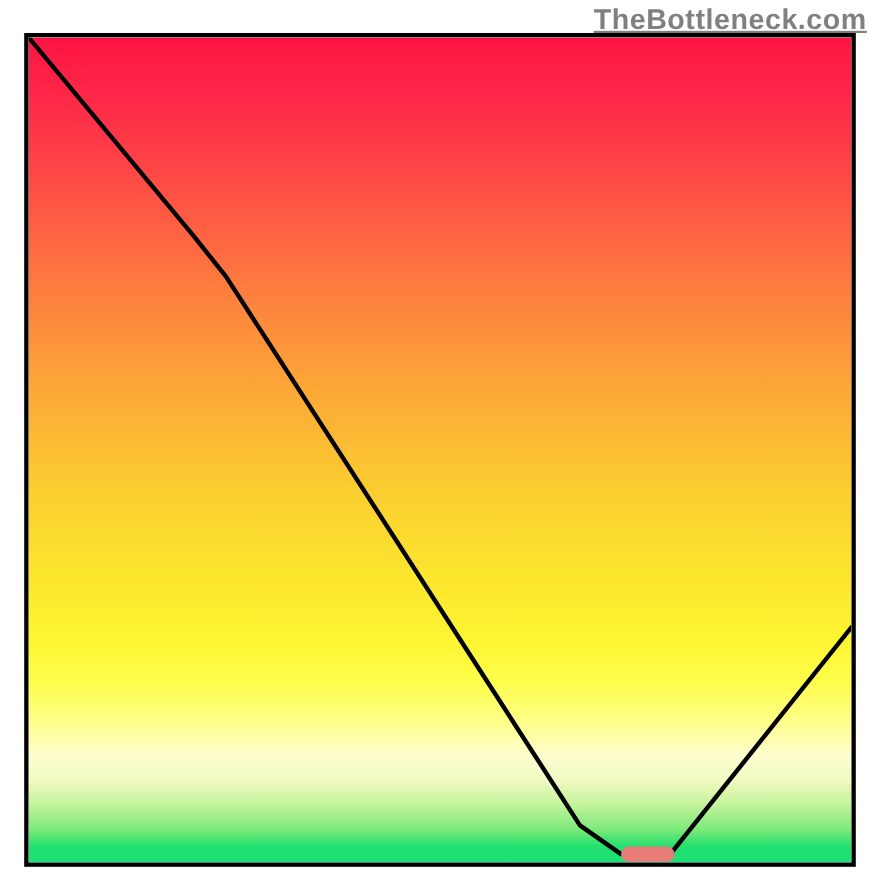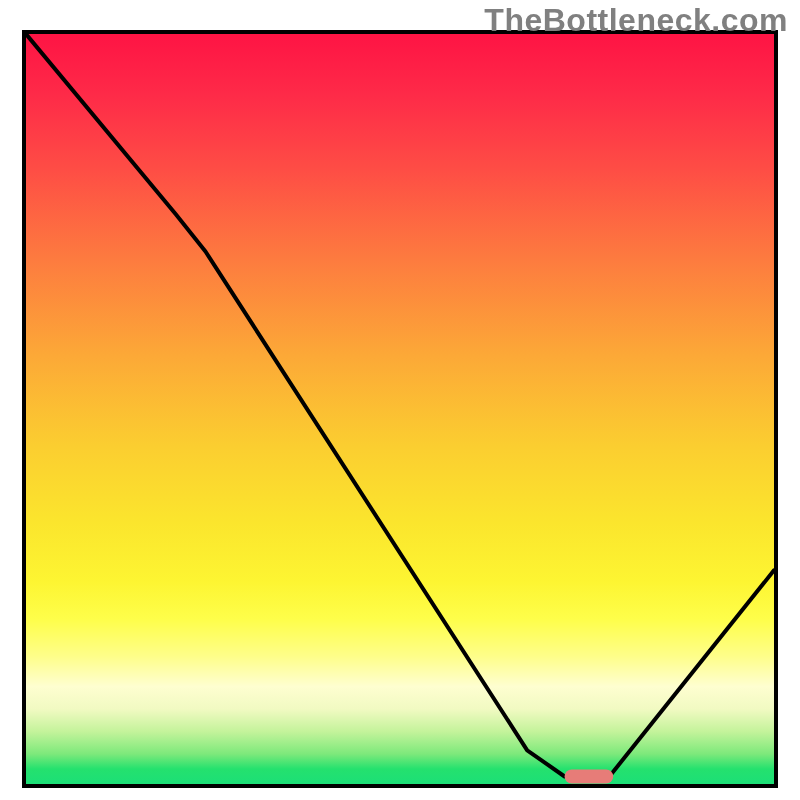--- a/index.html
+++ b/index.html
@@ -8,25 +8,26 @@
     width: 800px;
     height: 800px;
     background: #ffffff;
     font-family: Arial, Helvetica, sans-serif;
     overflow: hidden;
   }
   .watermark {
     position: absolute;
     top: 2px;
     right: 12px;
-    font-size: 32px;
+    font-size: 26px;
     font-weight: bold;
     color: #808080;
     letter-spacing: 0.5px;
     z-index: 10;
+    text-decoration: underline;
   }
   .frame {
     position: absolute;
     left: 22px;
     top: 30px;
     width: 756px;
     height: 758px;
     border: 4px solid #000;
     box-sizing: border-box;
     overflow: hidden;

